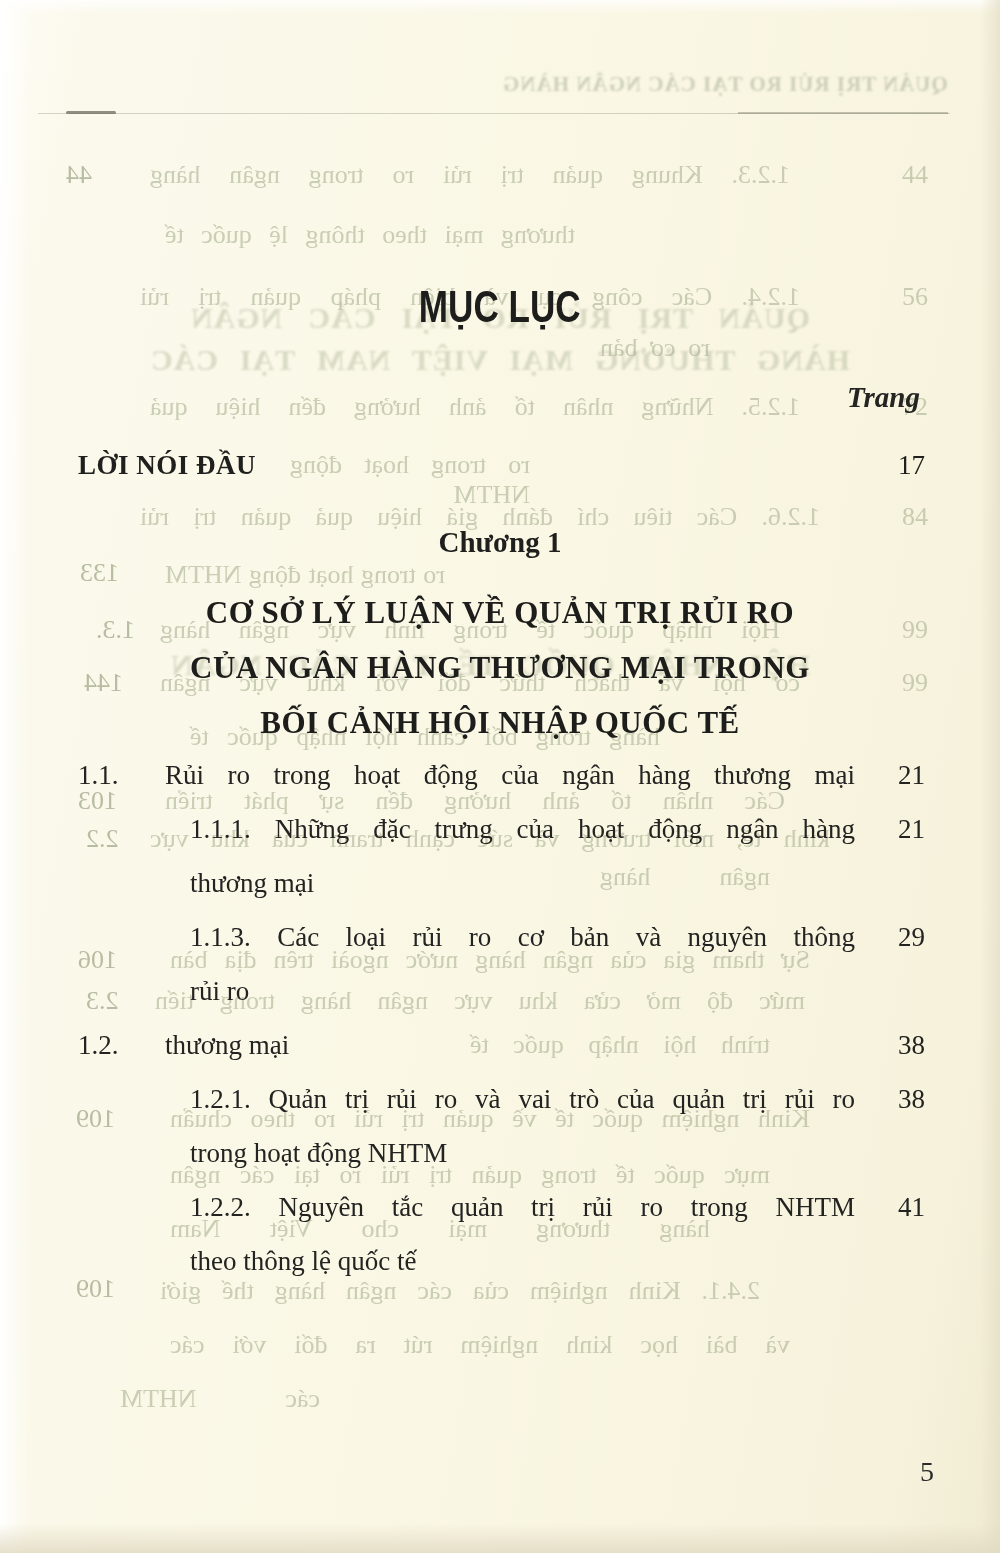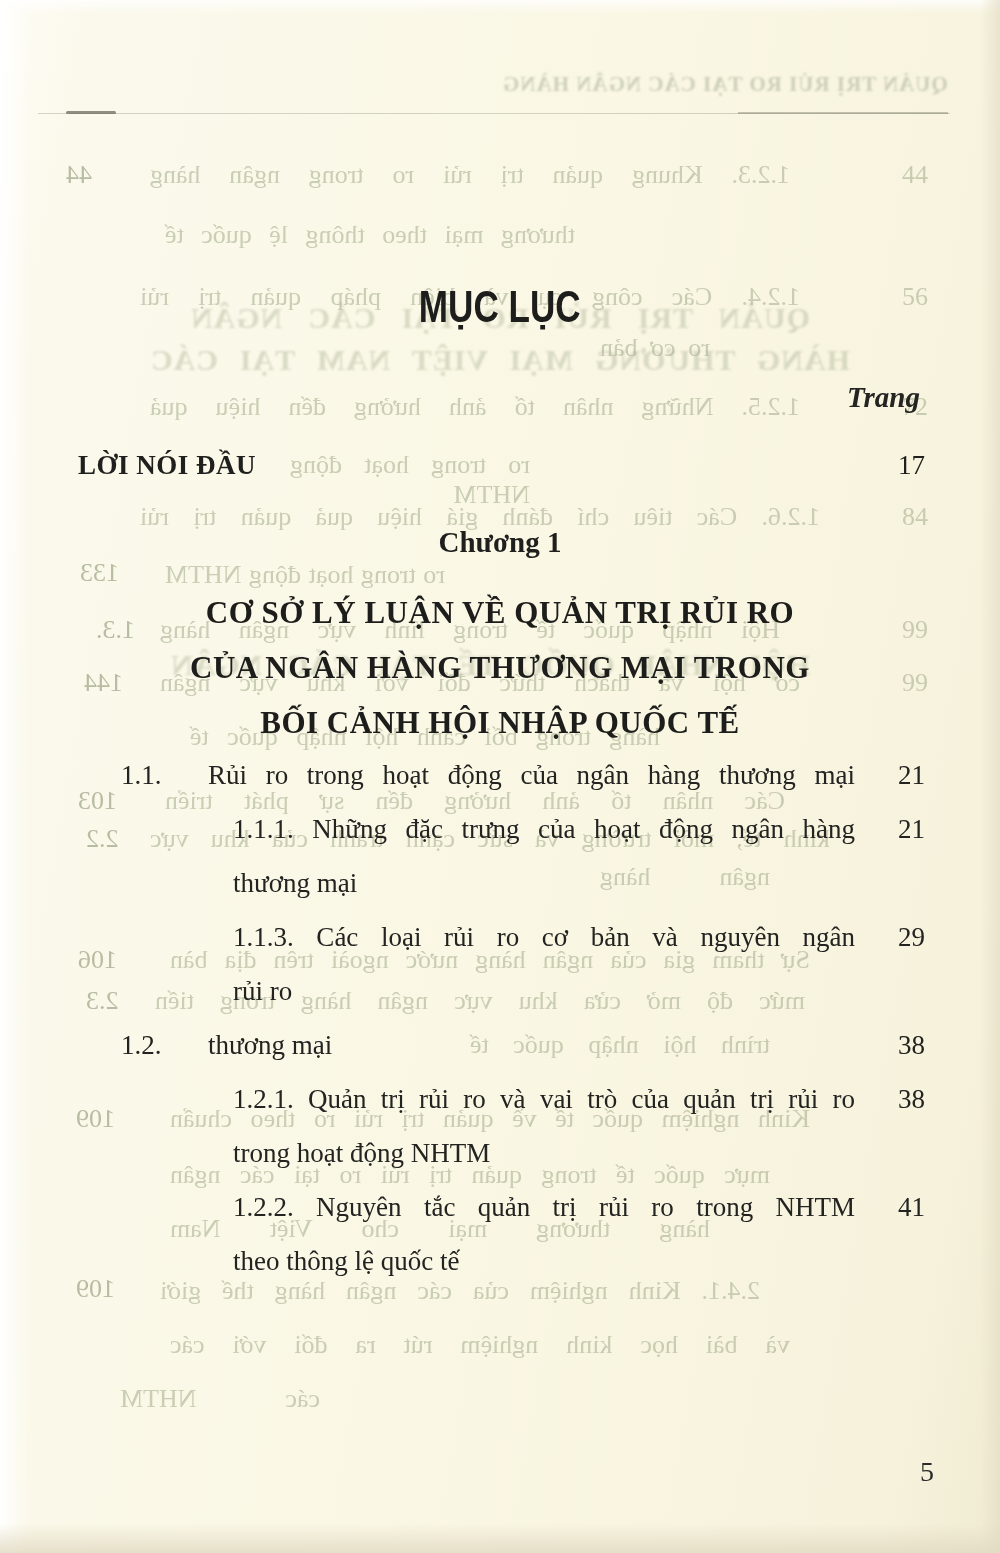--- a/index.html
+++ b/index.html
@@ -44,21 +44,21 @@
   .preface { position:absolute; top:450px; left:78px; right:75px; font-size:27px; color:#1f1f1d; }
   .preface .lab { font-weight:bold; letter-spacing:.5px; }
   .preface .pg  { position:absolute; right:0; top:0; font-weight:normal; }
 
   .chuong   { position:absolute; top:526px; left:0; right:0; text-align:center;
               font-weight:bold; font-size:29px; color:#1f1f1d; }
   .ch-title { position:absolute; top:585px; left:60px; right:60px; text-align:center;
               font-weight:bold; font-size:31px; line-height:55px; color:#1d1d1b; letter-spacing:.5px; }
 
   .toc { position:absolute; top:748px; left:78px; right:75px; font-size:27px; line-height:54px; color:#232321; }
-  .entry { position:relative;margin-left:43px; }
+  .entry { position:relative; }
   .entry .num { position:absolute; left:0; top:0; }
   .entry .pg  { position:absolute; right:0; top:0; }
   .entry .ln  { margin-right:70px; }
   .entry.lv1 .ln { margin-left:87px; }
   .entry.lv2 .ln { margin-left:112px; }
   .ln.j { text-align:justify; text-align-last:justify; }
 
   .folio { position:absolute; top:1456px; right:66px; font-size:28px; color:#2a2a28; }
 </style>
 </head>
@@ -140,21 +140,21 @@
         <span class="num">1.1.</span>
         <div class="ln j">Rủi ro trong hoạt động của ngân hàng thương mại</div>
         <span class="pg">21</span>
       </div>
       <div class="entry lv2">
         <div class="ln j">1.1.1. Những đặc trưng của hoạt động ngân hàng</div>
         <div class="ln">thương mại</div>
         <span class="pg">21</span>
       </div>
       <div class="entry lv2">
-        <div class="ln j">1.1.3. Các loại rủi ro cơ bản và nguyên ngân</div>
+        <div class="ln j">1.1.3. Các loại rủi ro cơ bản và nguyên thông</div>
         <div class="ln">rủi ro</div>
         <span class="pg">29</span>
       </div>
       <div class="entry lv1">
         <span class="num">1.2.</span>
         <div class="ln">thương mại</div>
         <span class="pg">38</span>
       </div>
       <div class="entry lv2">
         <div class="ln j">1.2.1. Quản trị rủi ro và vai trò của quản trị rủi ro</div>

